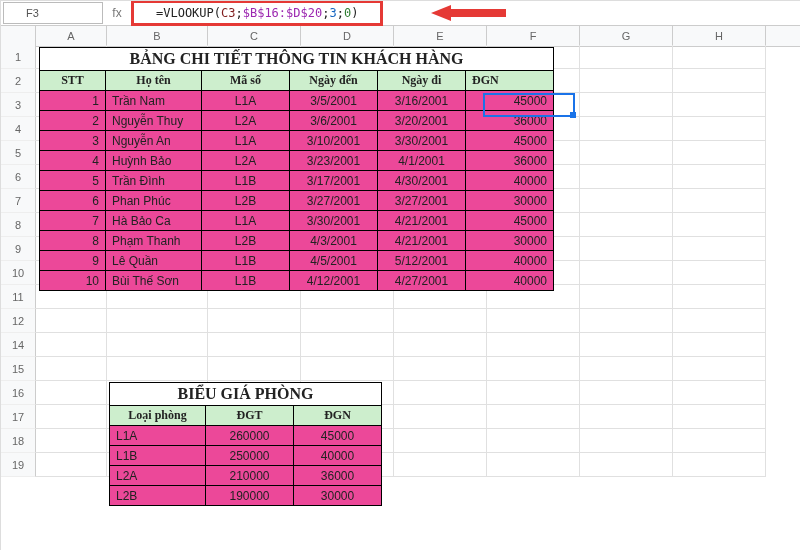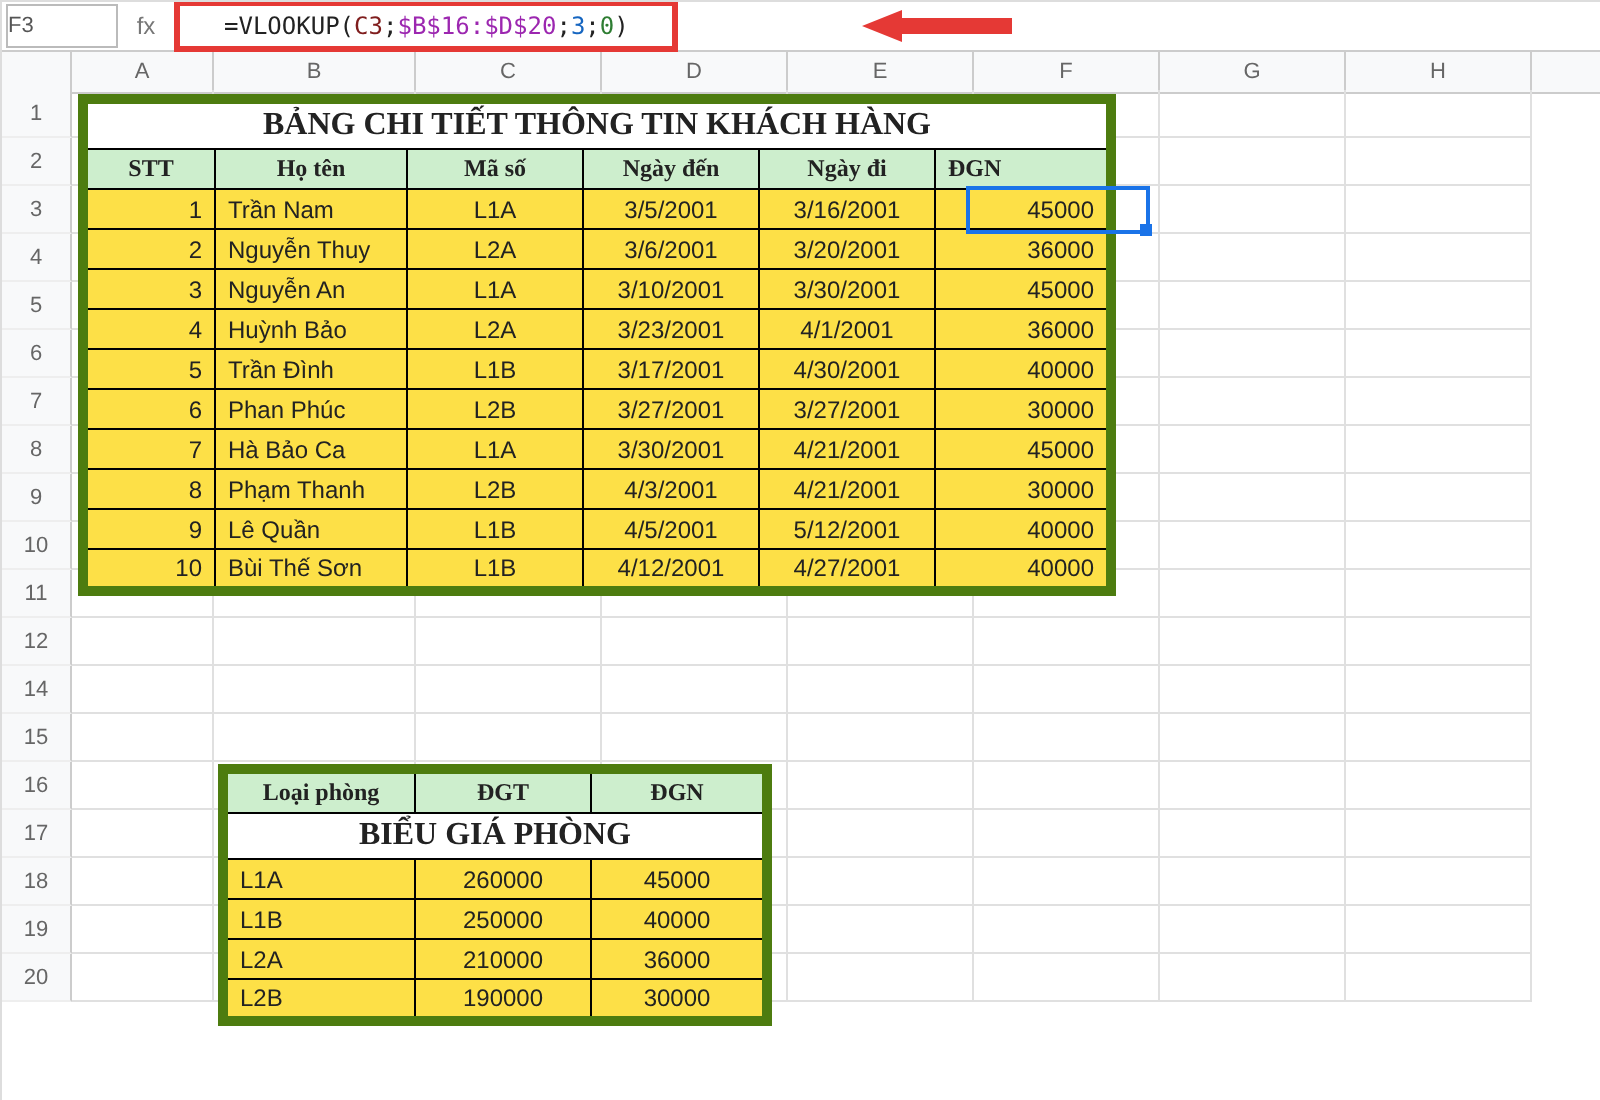--- a/index.html
+++ b/index.html
@@ -1,34 +1,34 @@
 <!DOCTYPE html>
 <html><head>
 <meta charset="utf-8">
 <style>
   html,body{margin:0;padding:0;font-family:Arial,sans-serif;font-size:12px;background:#fff;color:#222;user-select:none}
   .sheet{position:relative;width:800px;height:550px;overflow:hidden;border:1px solid #ddd}
   .fbar{display:flex;align-items:center;height:24px;border-bottom:1px solid #ccc;background:#fff}
-  .nbox{width:54px;height:20px;margin:0 0 0 2px;border:1px solid #bbb;background:#fff;font-size:11px;display:flex;align-items:center;padding:0 0;color:#555}
+  .nbox{width:54px;height:20px;margin:0 0 0 2px;border:1px solid #bbb;background:#fff;font-size:11px;display:flex;align-items:center;padding:0 22px;color:#555}
   .fx{width:16px;text-align:center;color:#777;font-size:12px;margin:0 6px}
   .fwrap{position:relative;flex:0 0 auto;height:20px;border:3px solid #e53935;padding:0 22px;display:flex;align-items:center;font-family:Consolas,monospace;font-size:12px}
   .arrow{position:absolute;top:4px;left:430px;display:flex;align-items:center}
   .arrow .head{width:0;height:0;border-top:8px solid transparent;border-bottom:8px solid transparent;border-right:20px solid #e53935}
   .arrow .shaft{width:55px;height:8px;background:#e53935}
   .colhdr{display:flex;height:20px;background:#f8f9fa;border-bottom:1px solid #ccc}
   .rnh{width:34px;border-right:1px solid #ccc;background:#f8f9fa}
   .ch{border-right:1px solid #ccc;display:flex;align-items:center;justify-content:center;color:#666;font-size:11px}
   .gridbody{position:absolute;top:44px;left:0;right:0;bottom:0;overflow:hidden}
   .row{display:flex;height:24px}
   .rn{width:34px;background:#f8f9fa;border-right:1px solid #ccc;border-bottom:1px solid #eee;display:flex;align-items:center;justify-content:center;color:#666;font-size:11px}
   .c{border-right:1px solid #e0e0e0;border-bottom:1px solid #e0e0e0;position:relative}
   
   .wA{width:70px}.wB{width:100px}.wC{width:92px}.wD{width:92px}.wE{width:92px}.wF{width:92px}.wG{width:92px}.wH{width:92px}
   
-  .tbl{position:absolute;border:5px solid #4d7c0f;border-collapse:collapse;background:#fde047}
+  .tbl{position:absolute;border:1px solid #4d7c0f;border-collapse:collapse;background:#ec4899}
   .tbl th,.tbl td{border:1px solid #000;padding:2px 6px;font-size:12px;height:20px;box-sizing:border-box;white-space:nowrap}
   .tbl .title{background:#fff;font-weight:bold;font-family:'Times New Roman',serif;font-size:16px;text-align:center}
   .tbl .hd{background:#cdeecd;text-align:center;font-family:Liberation Serif, serif}
   .tbl .num{text-align:right}
   .tbl .ctr{text-align:center}
   .sel{position:absolute;border:2px solid #1a73e8;pointer-events:none;box-sizing:border-box}
   .sel .hdl{position:absolute;right:-3px;bottom:-3px;width:6px;height:6px;background:#1a73e8}
   .tok-fn{color:#222}
   .tok-a{color:#7f1d1d}
   .tok-b{color:#9c27b0}
@@ -264,31 +264,20 @@
         <div class="rn">19</div>
         <div class="c wA"></div>
         <div class="c wB"></div>
         <div class="c wC"></div>
         <div class="c wD"></div>
         <div class="c wE"></div>
         <div class="c wF"></div>
         <div class="c wG"></div>
         <div class="c wH"></div>
       </div>
-      <div class="row">
-        <div class="rn">20</div>
-        <div class="c wA"></div>
-        <div class="c wB"></div>
-        <div class="c wC"></div>
-        <div class="c wD"></div>
-        <div class="c wE"></div>
-        <div class="c wF"></div>
-        <div class="c wG"></div>
-        <div class="c wH"></div>
-      </div>
     </div>
 
   <table class="tbl" style="top:46px;left:38px">
     <tbody>
         <tr>
           <th class="title" colspan="6">BẢNG CHI TIẾT THÔNG TIN KHÁCH HÀNG</th>
         </tr>
     <tr>
       <th class="hd" style="width:66px">STT</th>
       <th class="hd" style="width:96px">Họ tên</th>
@@ -382,27 +371,27 @@
       </tbody>
   </table>
 
   <div class="sel" style="top:92px;left:482px;width:92px;height:24px">
     <div class="hdl"></div>
   </div>
 
   <table class="tbl" style="top:381px;left:108px">
     <tbody>
         <tr>
+          <th class="title" colspan="3">BIỂU GIÁ PHÒNG</th>
+        </tr>
+    <tr>
       <th class="hd" style="width:96px">Loại phòng</th>
       <th class="hd" style="width:88px">ĐGT</th>
       <th class="hd" style="width:88px">ĐGN</th>
     </tr>
-    <tr>
-          <th class="title" colspan="3">BIỂU GIÁ PHÒNG</th>
-        </tr>
     </tbody>
       <tbody id="t2body">
         <tr>
           <td class="">L1A</td>
           <td class="ctr">260000</td>
           <td class="ctr">45000</td>
         </tr>
         <tr>
           <td class="">L1B</td>
           <td class="ctr">250000</td>

